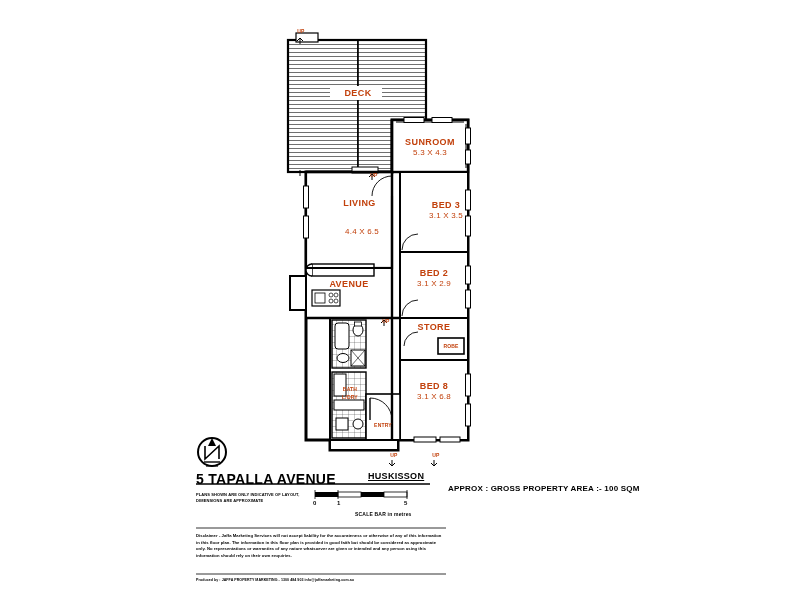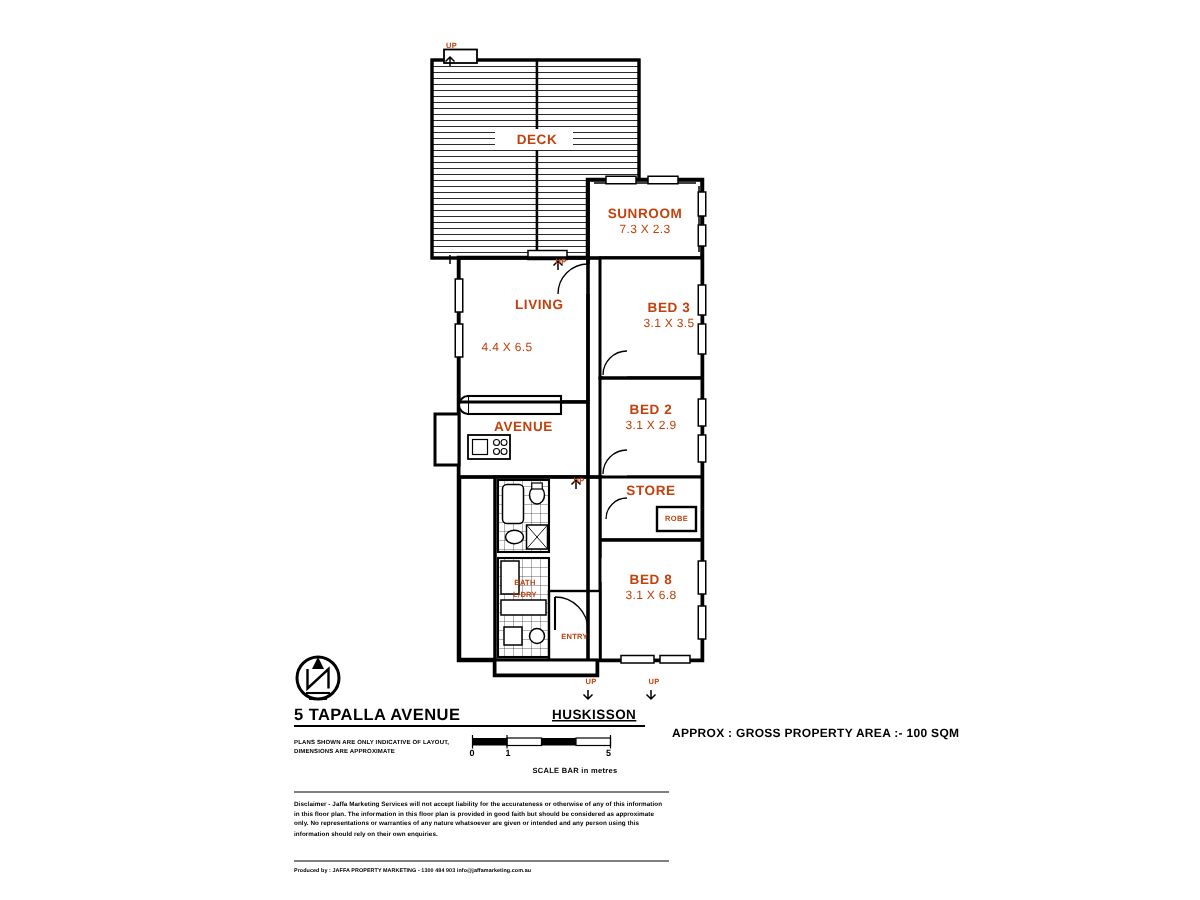--- a/index.html
+++ b/index.html
@@ -29,21 +29,21 @@
     line-height: 1.25;
     white-space: nowrap;
   }
   .rl-name { font-weight: bold; font-size: 9px; letter-spacing: .4px; }
   .rl-dim  { font-size: 8px; letter-spacing: .2px; }
   .tiny { font-size: 5px; font-weight: bold; letter-spacing: .2px; }
 
   .footer-text { position: absolute; font-family: "Liberation Sans", sans-serif; }
   #addr-street {
     left: 196px; top: 471px;
-    font-size: 11px; font-weight: bold; letter-spacing: .3px;
+    font-size: 14px; font-weight: bold; letter-spacing: .3px;
   }
   #addr-suburb {
     left: 368px; top: 471px;
     font-size: 9px; font-weight: bold; letter-spacing: .3px; text-decoration: underline;
   }
   #plans-note {
     left: 196px; top: 492px;
     font-size: 4px; font-weight: bold; line-height: 1.5; letter-spacing: .1px;
   }
   #area-note {
@@ -257,27 +257,27 @@
     <path d="M315 490 v9 M338 490 v9 M407 490 v9" stroke="#000" stroke-width="0.8"></path>
   </g>
 </svg>
 
 <div class="room-label" style="left:330px; top:88px; width:56px;">
   <div class="rl-name">DECK</div>
 </div>
 
 <div class="room-label" style="left:382px; top:137px; width:96px;">
   <div class="rl-name">SUNROOM</div>
-  <div class="rl-dim">7.3 X 2.3</div>
+  <div class="rl-dim">5.3 X 4.3</div>
 </div>
 
 <div class="room-label" style="left:310px; top:198px; width:99px;">
   <div class="rl-name">LIVING</div>
 </div>
-<div class="room-label" style="left:298px; top:227px; width:80px;">
+<div class="room-label" style="left:310px; top:227px; width:80px;padding-left:12px;">
   <div class="rl-dim">4.4 X 6.5</div>
 </div>
 
 <div class="room-label" style="left:318px; top:279px; width:62px;">
   <div class="rl-name">AVENUE</div>
 </div>
 
 <div class="room-label" style="left:416px; top:200px; width:60px;">
   <div class="rl-name">BED 3</div>
   <div class="rl-dim">3.1 X 3.5</div>

